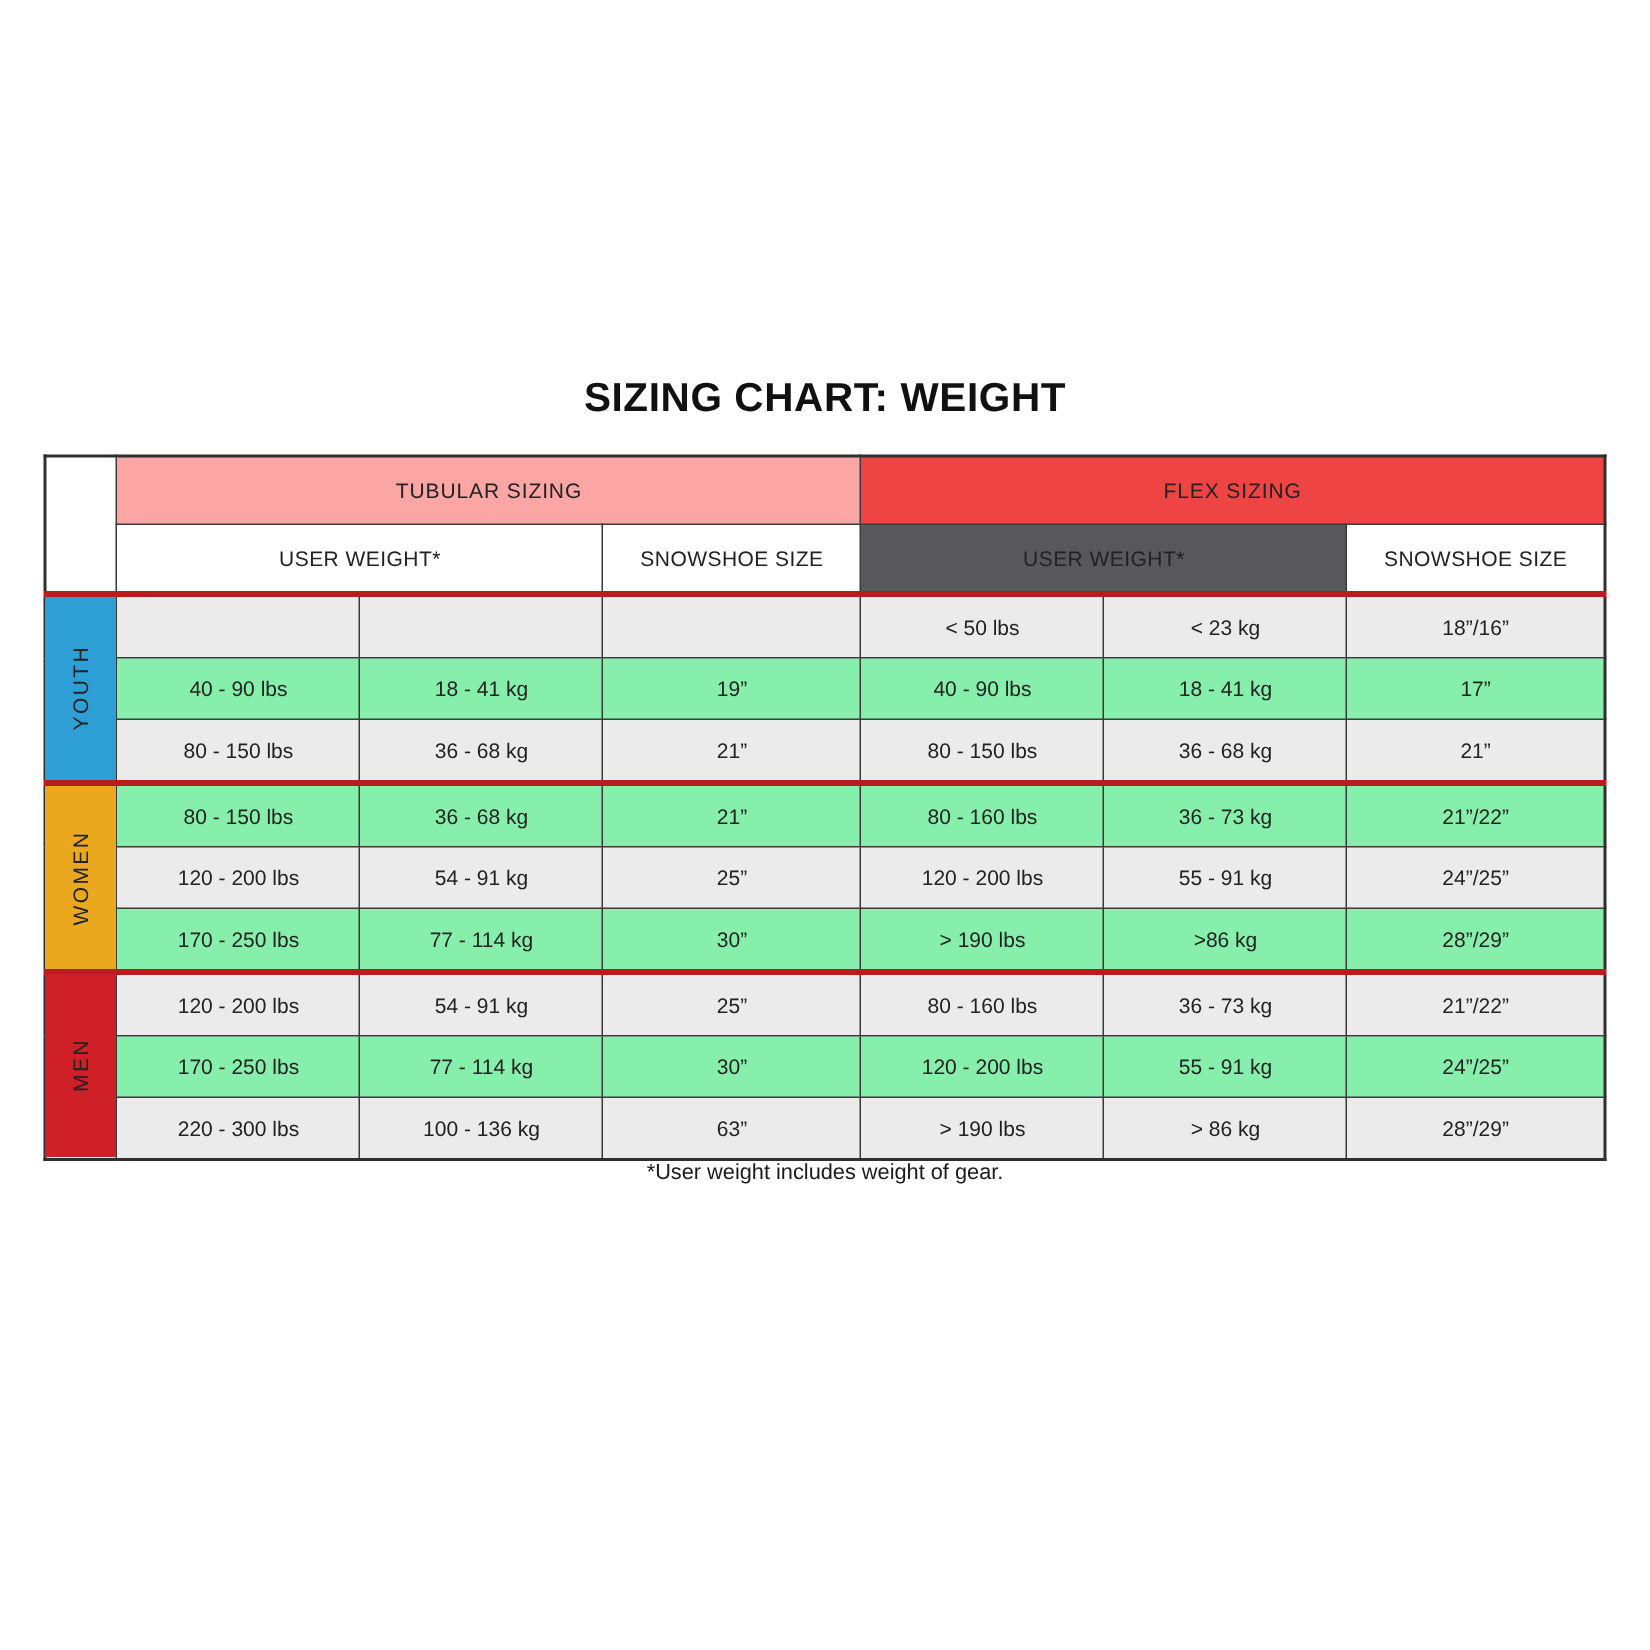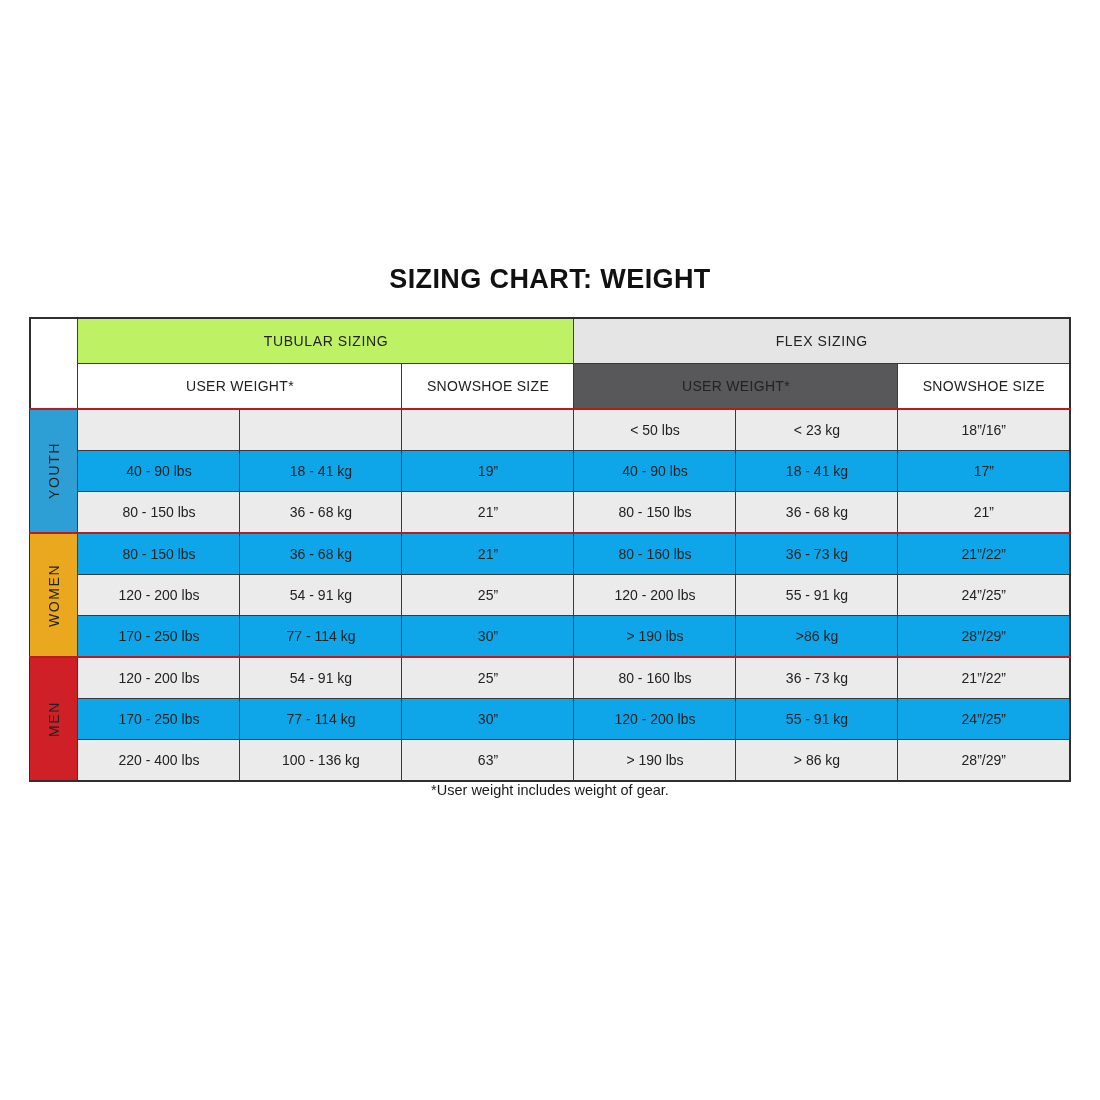--- a/index.html
+++ b/index.html
@@ -12,21 +12,21 @@
     height: 1100px;
     font-family: "Liberation Sans", sans-serif;
     color: #1a1a1a;
     position: relative;
     overflow: hidden;
   }
 
   .chart-wrap {
     position: absolute;
     left: 0;
-    top: 264px;
+    top: 250px;
     width: 1100px;
   }
 
   .chart-title {
     text-align: center;
     font-size: 27px;
     font-weight: bold;
     letter-spacing: 0.4px;
     color: #111111;
     margin: 0 0 22px 0;
@@ -63,25 +63,25 @@
     letter-spacing: 0.6px;
   }
   .hdr-sub td {
     height: 44px;
     font-size: 17px;
     letter-spacing: 0.3px;
     font-weight: normal;
   }
 
   .tubular-band {
-    background: #bef264;
+    background: #fca5a5;
     color: #1a1a1a;
   }
   .flex-band {
-    background: #e5e5e5;
+    background: #ef4444;
     color: #ffffff;
   }
   .flex-sub {
     background: #58585a;
     color: #ffffff;
   }
   .white-sub {
     background: #ffffff;
     color: #1a1a1a;
   }
@@ -92,39 +92,39 @@
     border-bottom: none !important;
     background: #ffffff;
   }
   .corner-blank.nb { border: none !important; }
 
   
   tr.data td {
     height: 40px;
   }
   td.cell-light { background: #ebebeb; }
-  td.cell-dark  { background: #0ea5e9; }
+  td.cell-dark  { background: #86efac; }
   td.cell-empty { background: #ebebeb; }
 
   
   td.group-label {
     writing-mode: vertical-rl;
     transform: rotate(180deg);
     color: #ffffff;
     font-weight: bold;
     font-size: 15px;
     letter-spacing: 1.6px;
     padding: 0;
   }
   td.group-youth  { background: #2e9fd4; }
   td.group-women  { background: #eaa81e; }
   td.group-men    { background: #cf2027; }
 
   
-  tr.group-start td { border-top: 2px solid #b91c1c; }
+  tr.group-start td { border-top: 4px solid #b91c1c; }
   table.sizing { border: 2px solid #2f2f2f; }
 
   .footnote {
     text-align: center;
     font-size: 14.5px;
     color: #1a1a1a;
   }
 </style>
 </head>
 <body>
@@ -220,21 +220,21 @@
       </tr>
       <tr class="data">
         <td class="cell-dark">170 - 250 lbs</td>
         <td class="cell-dark">77 - 114 kg</td>
         <td class="cell-dark">30”</td>
         <td class="cell-dark">120 - 200 lbs</td>
         <td class="cell-dark">55 - 91 kg</td>
         <td class="cell-dark">24”/25”</td>
       </tr>
       <tr class="data">
-        <td class="cell-light">220 - 400 lbs</td>
+        <td class="cell-light">220 - 300 lbs</td>
         <td class="cell-light">100 - 136 kg</td>
         <td class="cell-light">63”</td>
         <td class="cell-light">&gt; 190 lbs</td>
         <td class="cell-light">&gt; 86 kg</td>
         <td class="cell-light">28”/29”</td>
       </tr>
     </tbody>
   </table>
 
   <div class="footnote">*User weight includes weight of gear.</div>

